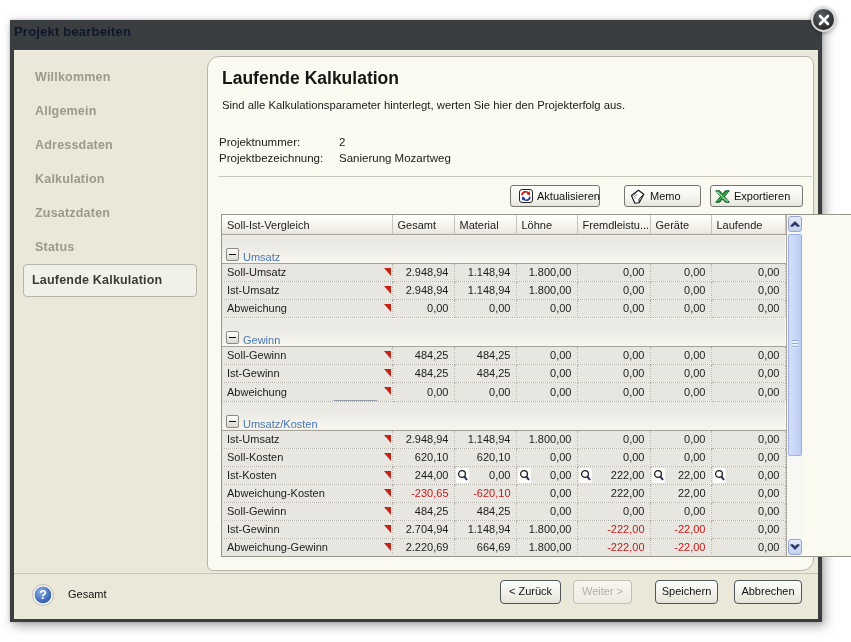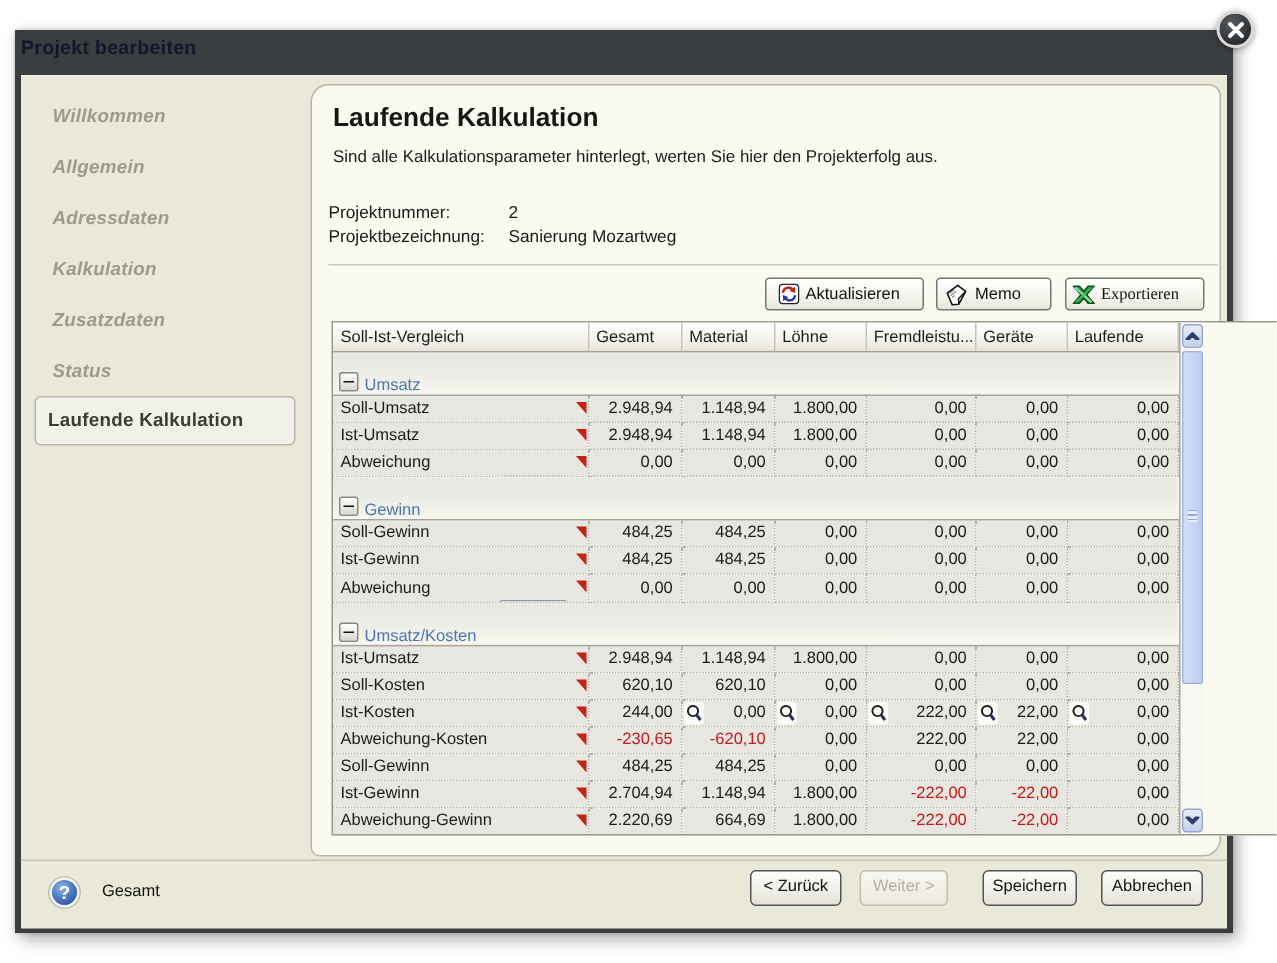--- a/index.html
+++ b/index.html
@@ -13,21 +13,21 @@
   #titlebar{left:14px;top:24px;color:#0f172a;font-size:13px;font-weight:bold;letter-spacing:.2px;}
   #body{left:14px;top:50px;width:804px;height:568px;background:#eae8d9;border-top:1px solid #f4f2e6;}
 
   
   #closebtn{left:811px;top:7px;width:21px;height:21px;border-radius:50%;
      background:radial-gradient(circle at 38% 30%, #595e62, #2a2d30 72%);
      border:2px solid #d8d8d6;box-shadow:0 1px 4px rgba(0,0,0,.4);}
   #closebtn svg{position:absolute;left:4.5px;top:4.5px;}
 
   
-  .nav{left:35px;width:180px;height:16px;font-size:12.5px;font-weight:bold;color:#9b9a8b;letter-spacing:.2px;font-style:italic;}
+  .nav{left:35px;width:180px;height:16px;font-size:12.5px;font-weight:bold;color:#9b9a8b;letter-spacing:.2px;}
   #navsel{left:23px;top:264px;width:172px;height:31px;background:#f1f0e9;border:1px solid #b7b6ad;border-radius:4px;}
   #navseltext{left:32px;top:273px;font-size:12.5px;font-weight:bold;color:#3d3c34;letter-spacing:.2px;}
 
   
   #card{left:207px;top:56px;width:605px;height:513px;background:#fbfaf1;
         border:1px solid #b6b5ac;border-radius:12px 8px 12px 6px;}
   #h1{left:222px;top:68px;font-size:17.5px;font-weight:bold;color:#161614;}
   #desc{left:222px;top:99px;font-size:11.3px;color:#1a1a18;word-spacing:0;}
   .lbl{font-size:11.5px;color:#1a1a18;}
   #sep1{left:219px;top:176px;width:593px;height:1px;background:#c9c8bd;}
@@ -105,21 +105,21 @@
 
 <div class="abs" id="card"></div>
 <div class="abs" id="h1">Laufende Kalkulation</div>
 <div class="abs" id="desc">Sind alle Kalkulationsparameter hinterlegt, werten Sie hier den Projekterfolg aus.</div>
 <div class="abs lbl" style="left:219px;top:136px;">Projektnummer:</div>
 <div class="abs lbl" style="left:339px;top:136px;">2</div>
 <div class="abs lbl" style="left:219px;top:152px;">Projektbezeichnung:</div>
 <div class="abs lbl" style="left:339px;top:152px;">Sanierung Mozartweg</div>
 <div class="abs" id="sep1"></div>
 
-<div class="abs tbtn" style="left:510px;top:185px;width:106px;">
+<div class="abs tbtn" style="left:510px;top:185px;width:90px;">
   <svg style="position:absolute;left:8px;top:3px;" width="14" height="14" viewBox="0 0 14 14">
     <rect x="0.5" y="0.5" width="13" height="13" rx="2.5" fill="#ffffff" stroke="#262626"></rect>
     <path d="M3 6.2 A 3.6 3.6 0 0 1 9.6 4.4" fill="none" stroke="#c32112" stroke-width="1.7"></path>
     <path d="M10.8 2.2 L11.2 6.4 L7.4 5.0 Z" fill="#c32112"></path>
     <path d="M11 7.8 A 3.6 3.6 0 0 1 4.4 9.6" fill="none" stroke="#2b3a9e" stroke-width="1.7"></path>
     <path d="M3.2 11.8 L2.8 7.6 L6.6 9.0 Z" fill="#2b3a9e"></path>
   </svg>
   <span style="left:26px;">Aktualisieren</span>
 </div>
 <div class="abs tbtn" style="left:624px;top:185px;width:77px;">
@@ -129,21 +129,21 @@
     <path d="M3 6.6 L6.2 4.2 M3.8 8 L7.4 5.2 M4.6 9.4 L6.4 8" stroke="#777" stroke-width=".7"></path>
   </svg>
   <span style="left:25px;">Memo</span>
 </div>
 <div class="abs tbtn" style="left:710px;top:185px;width:93px;">
   <svg style="position:absolute;left:4px;top:4px;" width="15" height="13" viewBox="0 0 15 13">
     <path d="M0.8 0.8 L4.6 0.8 L7.5 4.2 L10.4 0.8 L14.2 0.8 L9.4 6.5 L14.2 12.2 L10.4 12.2 L7.5 8.8 L4.6 12.2 L0.8 12.2 L5.6 6.5 Z" fill="#27983a" stroke="#0b4f19" stroke-width="1"></path>
     <path d="M1.8 1.6 L12.6 11.4" stroke="#8fdf9d" stroke-width="1.4"></path>
     <path d="M12.8 1.6 L2.2 11.4" stroke="#45b858" stroke-width="1"></path>
   </svg>
-  <span style="left:23px;font-family:Liberation Serif, serif;">Exportieren</span>
+  <span style="left:23px;">Exportieren</span>
 </div>
 
 <div class="abs" id="tbl">
 <table>
 <colgroup>
         <col style="width:170px">
         <col style="width:62px">
         <col style="width:62px">
         <col style="width:61px">
         <col style="width:73px">

